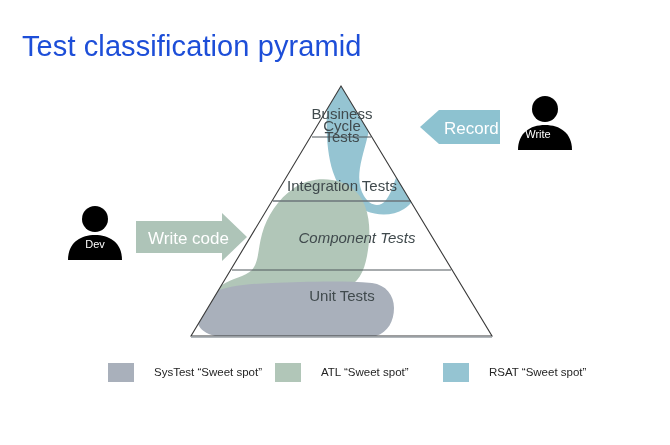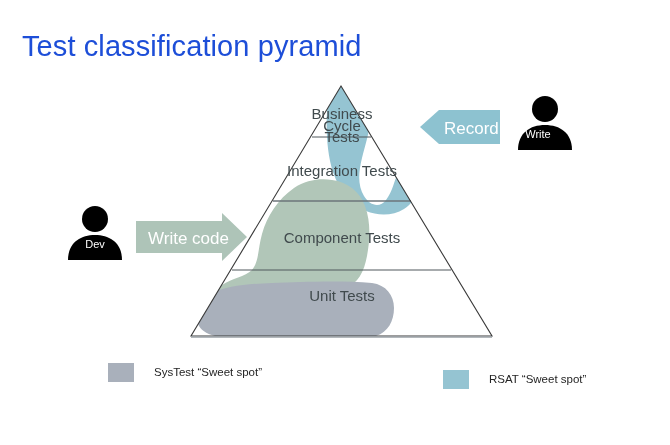--- a/index.html
+++ b/index.html
@@ -56,27 +56,28 @@
     pointer-events: none;
   }
   #label-business {
     left: 306px;
     top: 108px;
     width: 72px;
     white-space: normal;
   }
   #label-integration {
     left: 278px;
-    top: 165px;
+    top: 180px;
     width: 128px;
   }
   #label-component {
-    left: 278px;
+    left: 293px;
     top: 232px;
     width: 128px;
+    font-style: italic;
   }
   #label-unit {
     left: 278px;
     top: 290px;
     width: 128px;
   }
 
   .arrow-text {
     position: absolute;
     color: #ffffff;
@@ -133,21 +134,21 @@
     flex: 0 0 auto;
   }
   .legend-text {
     margin-left: 20px;
     font-size: 11.5px;
     color: #252525;
     white-space: nowrap;
   }
   #legend-item-0 { left: 0px; text-align: right; }
   #legend-item-1 { left: 167px; }
-  #legend-item-2 { left: 335px; margin-top: 7px; }
+  #legend-item-2 { left: 335px; }
 </style>
 </head>
 <body>
 
 <div id="slide">
 
   <div id="title">Test classification pyramid</div>
 
   <svg id="canvas" viewBox="0 0 670 445">
 
@@ -234,19 +235,23 @@
   <div class="arrow-text" id="text-writecode">Write code</div>
 
   <div class="person-label" id="label-user">Write</div>
   <div class="person-label" id="label-dev">Dev</div>
 
   <div id="legend">
     <div class="legend-item" id="legend-item-0">
       <div class="legend-swatch" style="background:#a9b0bb"></div>
       <div class="legend-text">SysTest “Sweet spot”</div>
     </div>
+    <div class="legend-item" id="legend-item-1">
+      <div class="legend-swatch" style="background:#b1c6b8"></div>
+      <div class="legend-text">ATL “Sweet spot”</div>
+    </div>
     <div class="legend-item" id="legend-item-2">
       <div class="legend-swatch" style="background:#95c4d2"></div>
       <div class="legend-text">RSAT “Sweet spot”</div>
     </div>
   </div>
 
 </div>
 
 </body></html>

